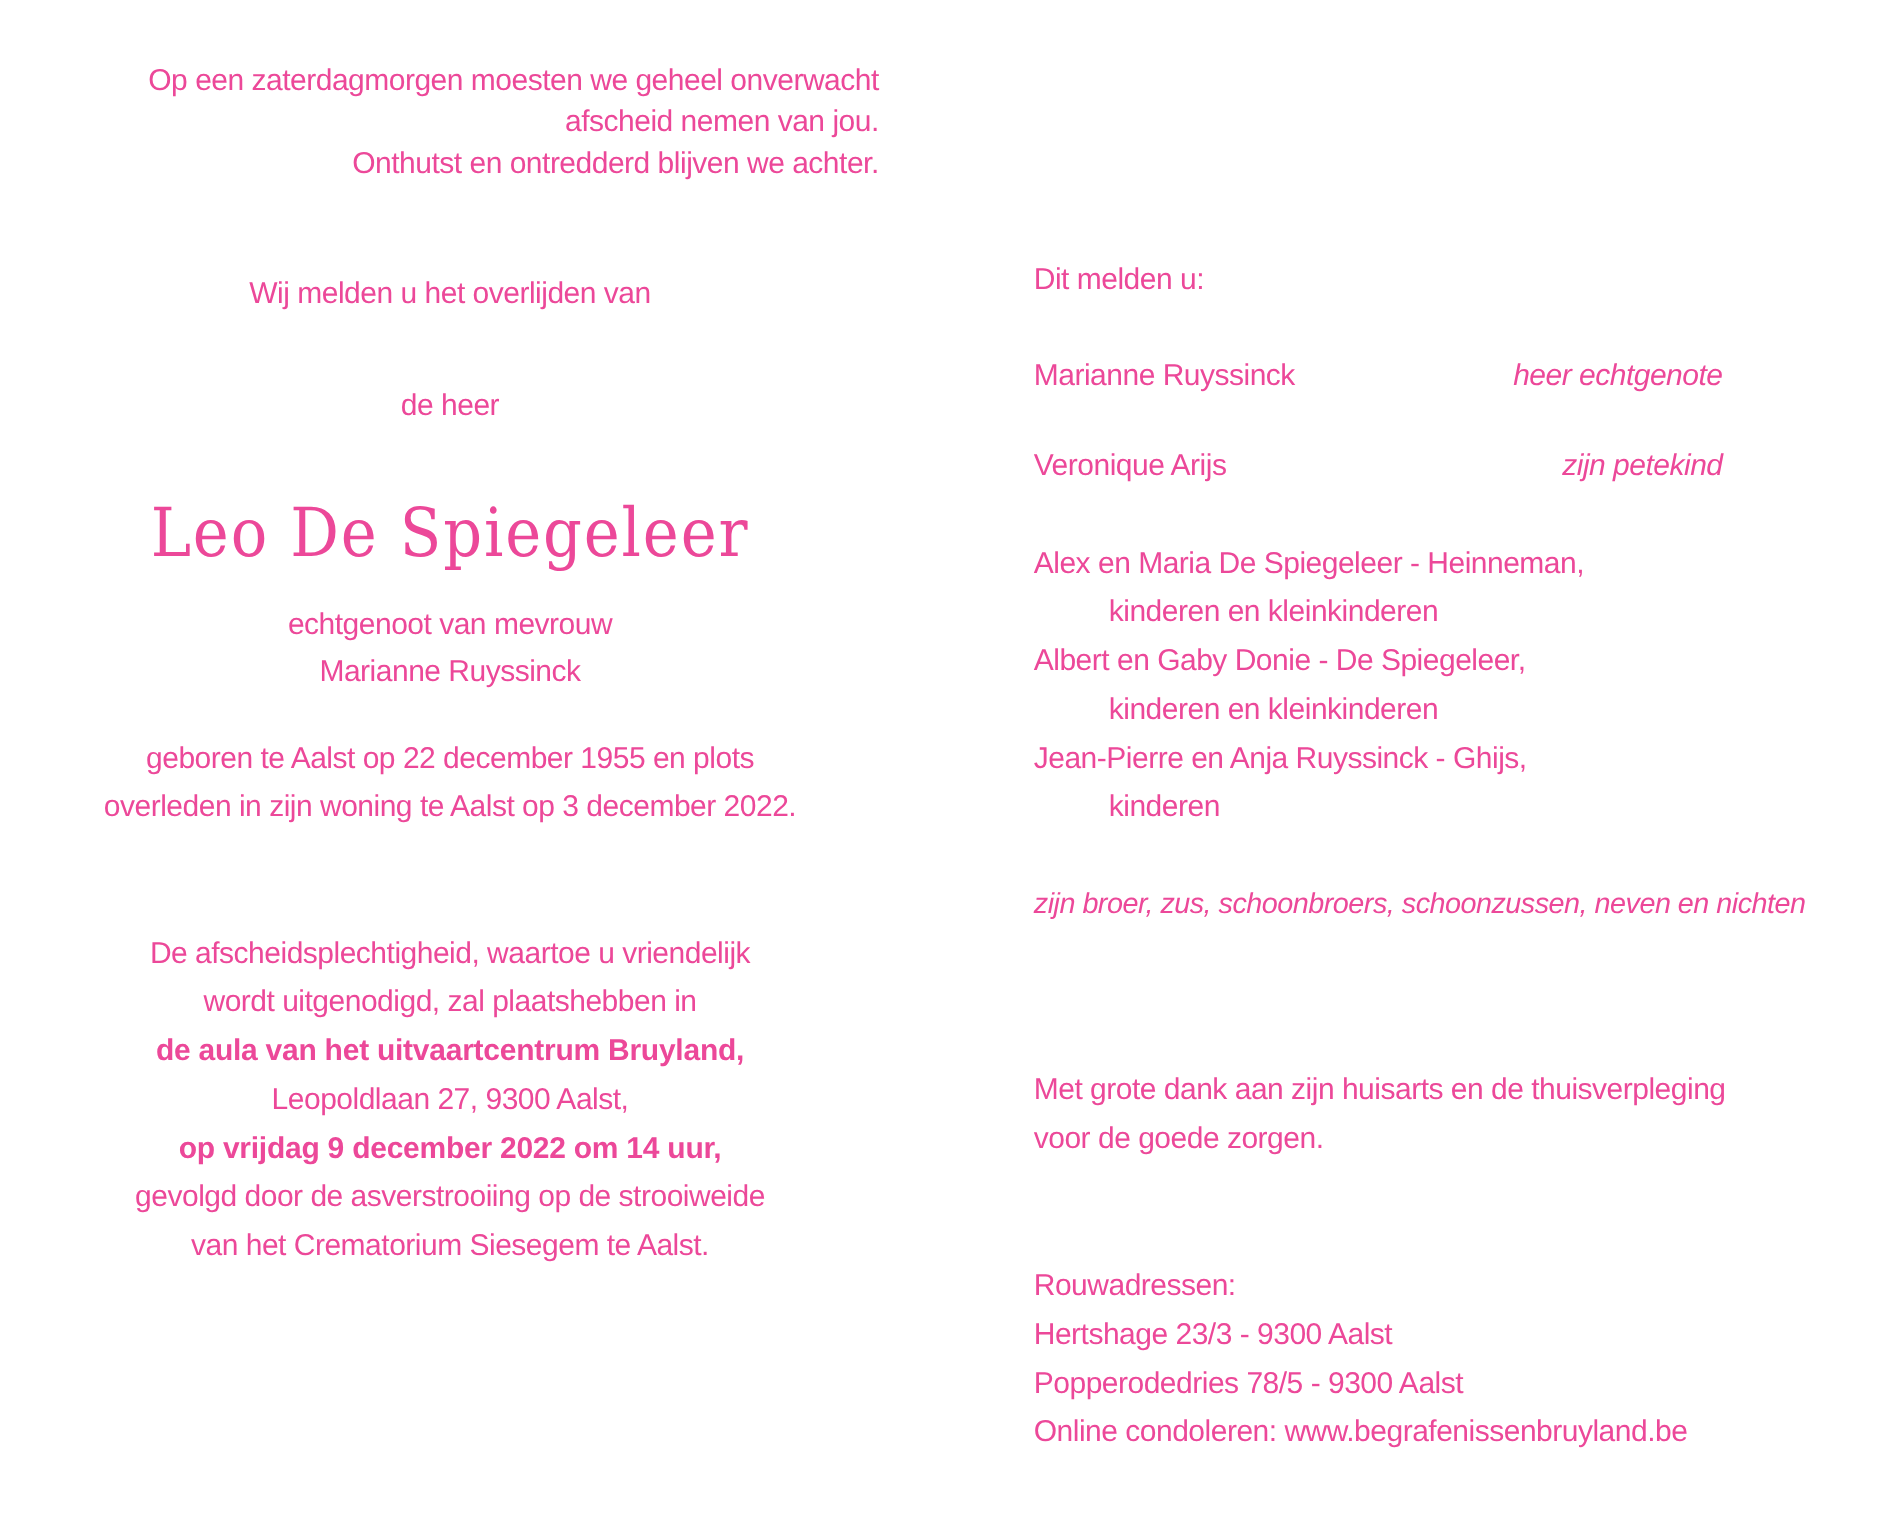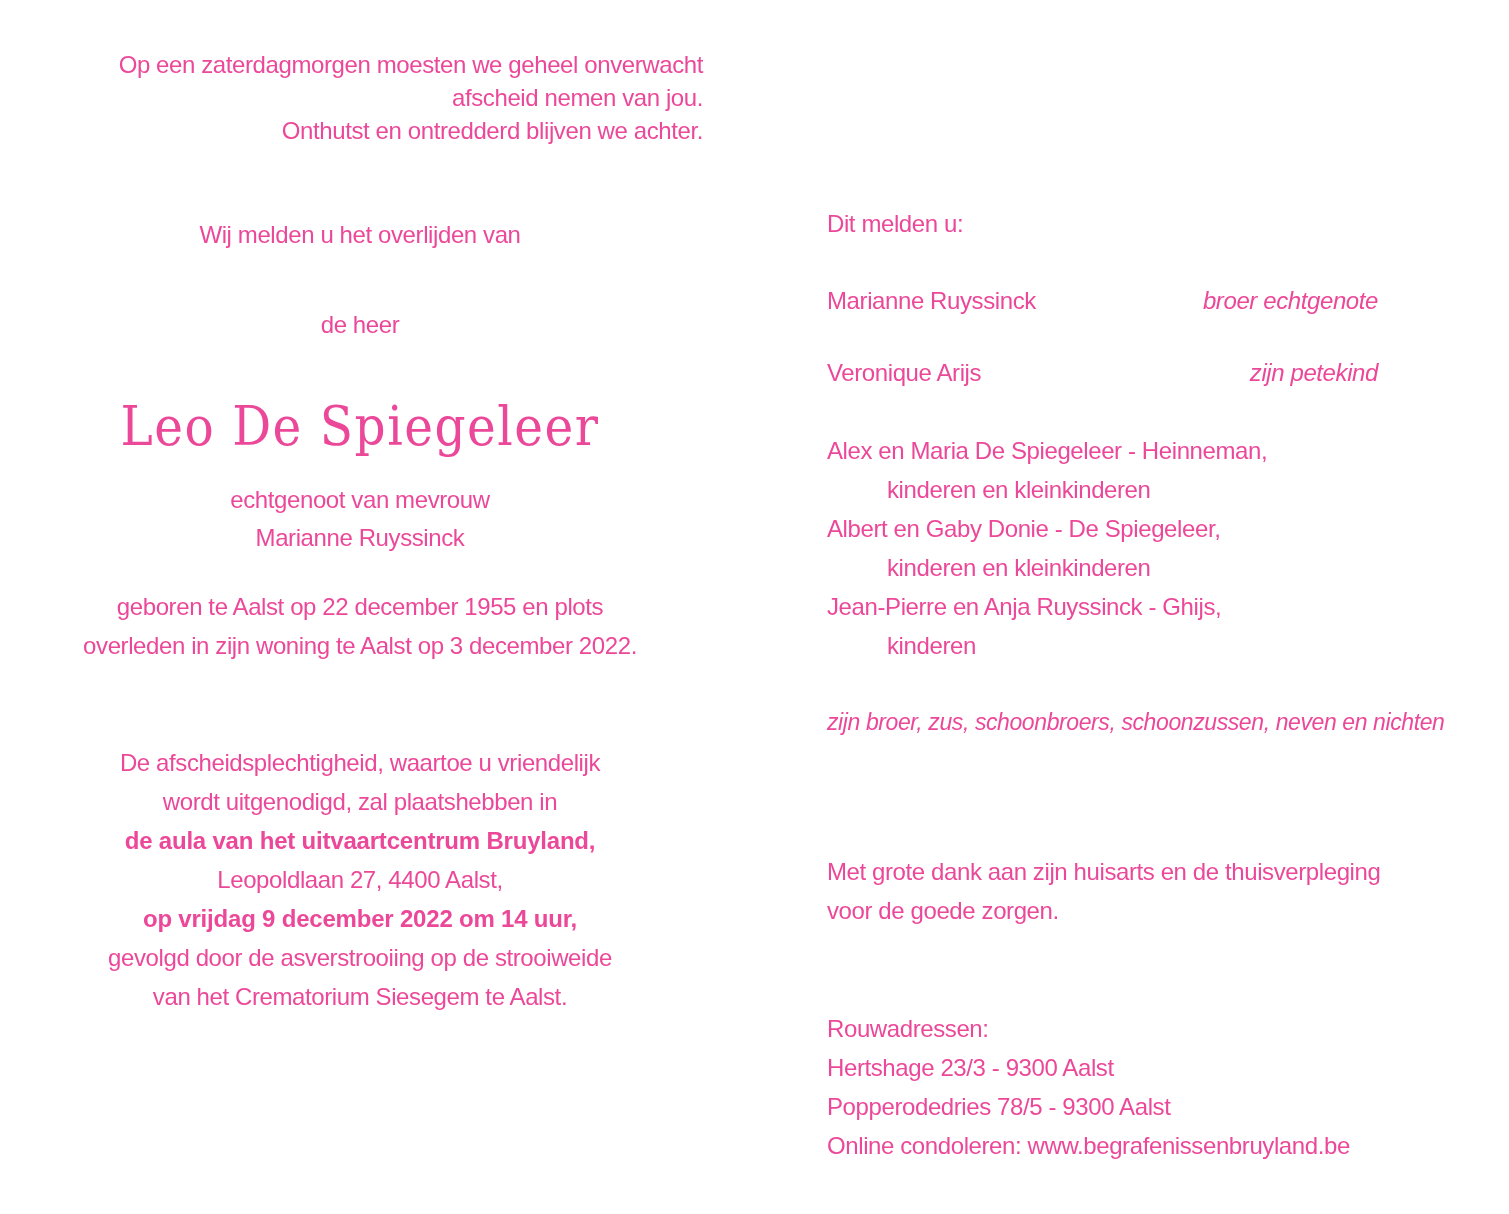--- a/index.html
+++ b/index.html
@@ -106,35 +106,35 @@
 
     <div class="blk life-dates">
       <div>geboren te Aalst op 22 december 1955 en plots</div>
       <div>overleden in zijn woning te Aalst op 3 december 2022.</div>
     </div>
 
     <div class="blk service">
       <div>De afscheidsplechtigheid, waartoe u vriendelijk</div>
       <div>wordt uitgenodigd, zal plaatshebben in</div>
       <div class="bold-line">de aula van het uitvaartcentrum Bruyland,</div>
-      <div>Leopoldlaan 27, 4400 Aalst,</div>
+      <div>Leopoldlaan 27, 9300 Aalst,</div>
       <div class="bold-line">op vrijdag 9 december 2022 om 14 uur,</div>
       <div>gevolgd door de asverstrooiing op de strooiweide</div>
       <div>van het Crematorium Siesegem te Aalst.</div>
     </div>
 
   </section>
 
   <section class="right-page">
 
     <div class="blk dit-melden">Dit melden u:</div>
 
     <div class="blk relative-row row-1">
       <span>Marianne Ruyssinck</span>
-      <span class="relation">broer echtgenote</span>
+      <span class="relation">heer echtgenote</span>
     </div>
 
     <div class="blk relative-row row-2">
       <span>Veronique Arijs</span>
       <span class="relation">zijn petekind</span>
     </div>
 
     <div class="blk family-list">
       <div>Alex en Maria De Spiegeleer - Heinneman,</div>
       <div class="indent">kinderen en kleinkinderen</div>

